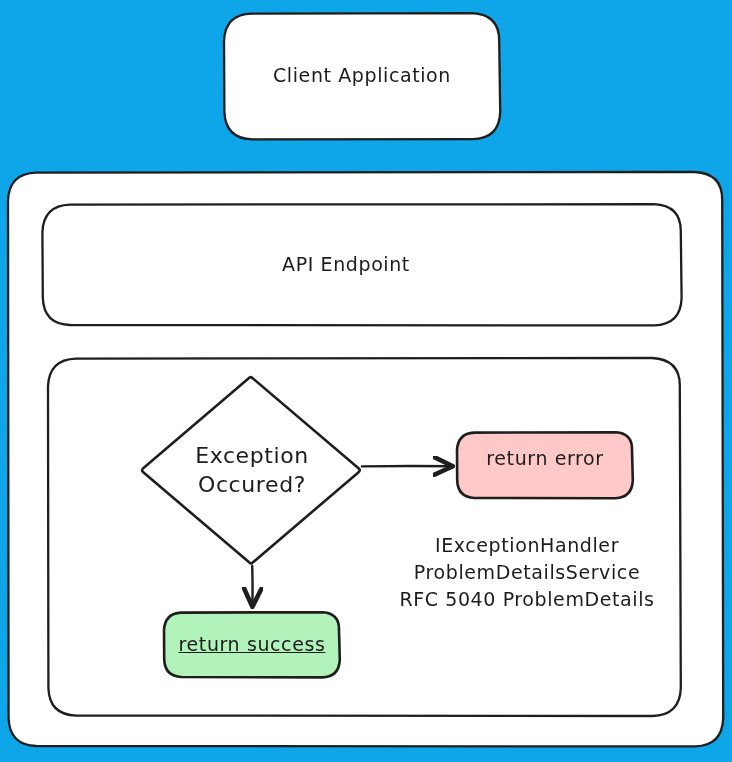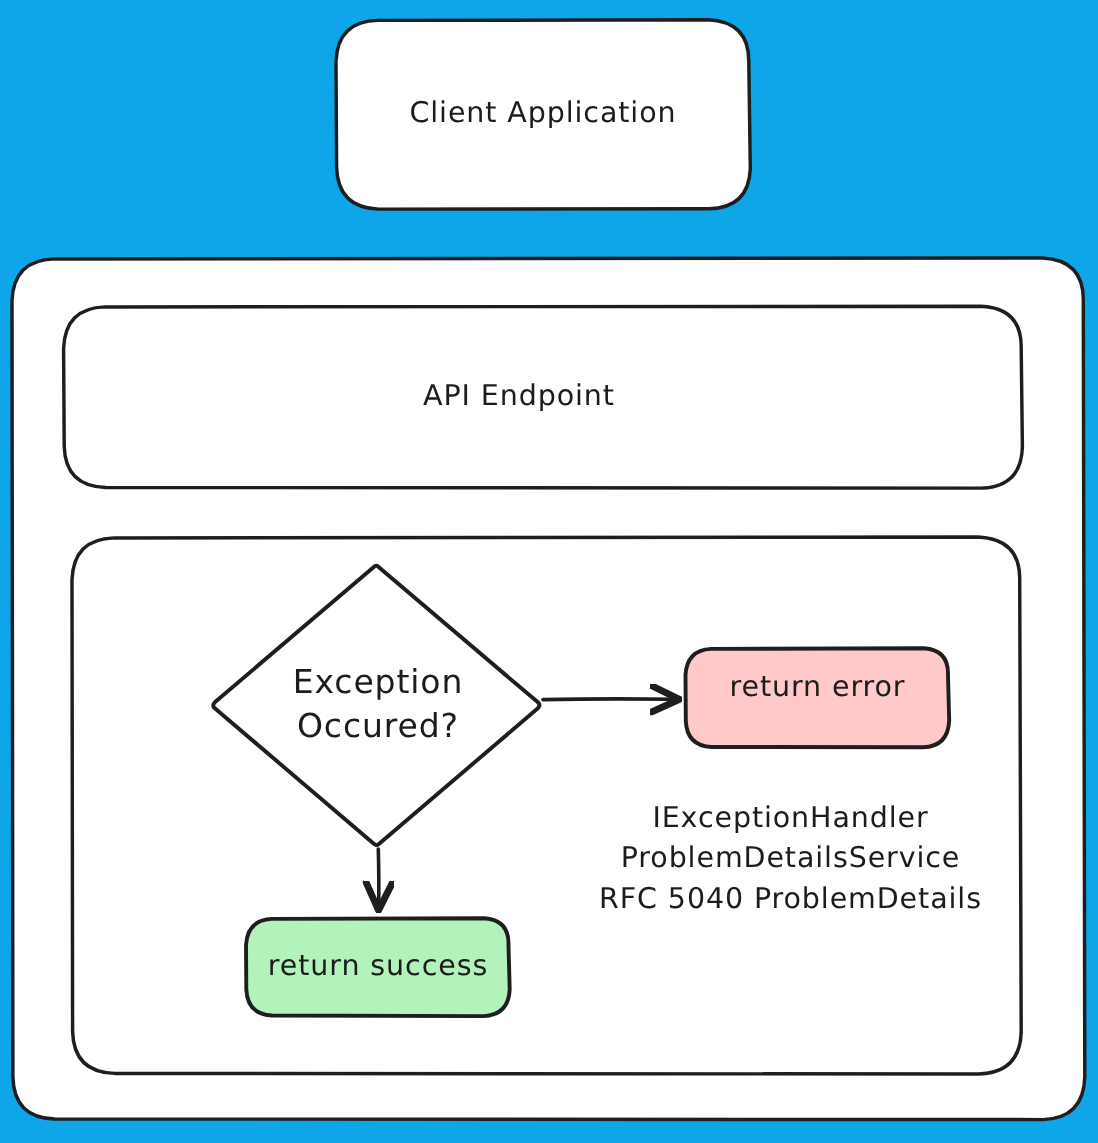--- a/index.html
+++ b/index.html
@@ -48,20 +48,21 @@
     left: 152px; top: 430px; width: 200px; height: 80px;
     font-size: 22px;
   }
   #label-error {
     left: 458px; top: 432px; width: 174px; height: 54px;
     font-size: 19px;
   }
   #label-success {
     left: 165px; top: 612px; width: 174px; height: 65px;
     font-size: 19px;
+    text-decoration: underline;
   }
   #label-notes {
     left: 380px; top: 532px; width: 262px; height: 80px;
     flex-direction: column;
     justify-content: flex-start;
     font-size: 19px;
     line-height: 1.42;
     margin-left: 16px;
   }
   #label-notes .note-line { display: block; width: 100%; text-align: center; }

